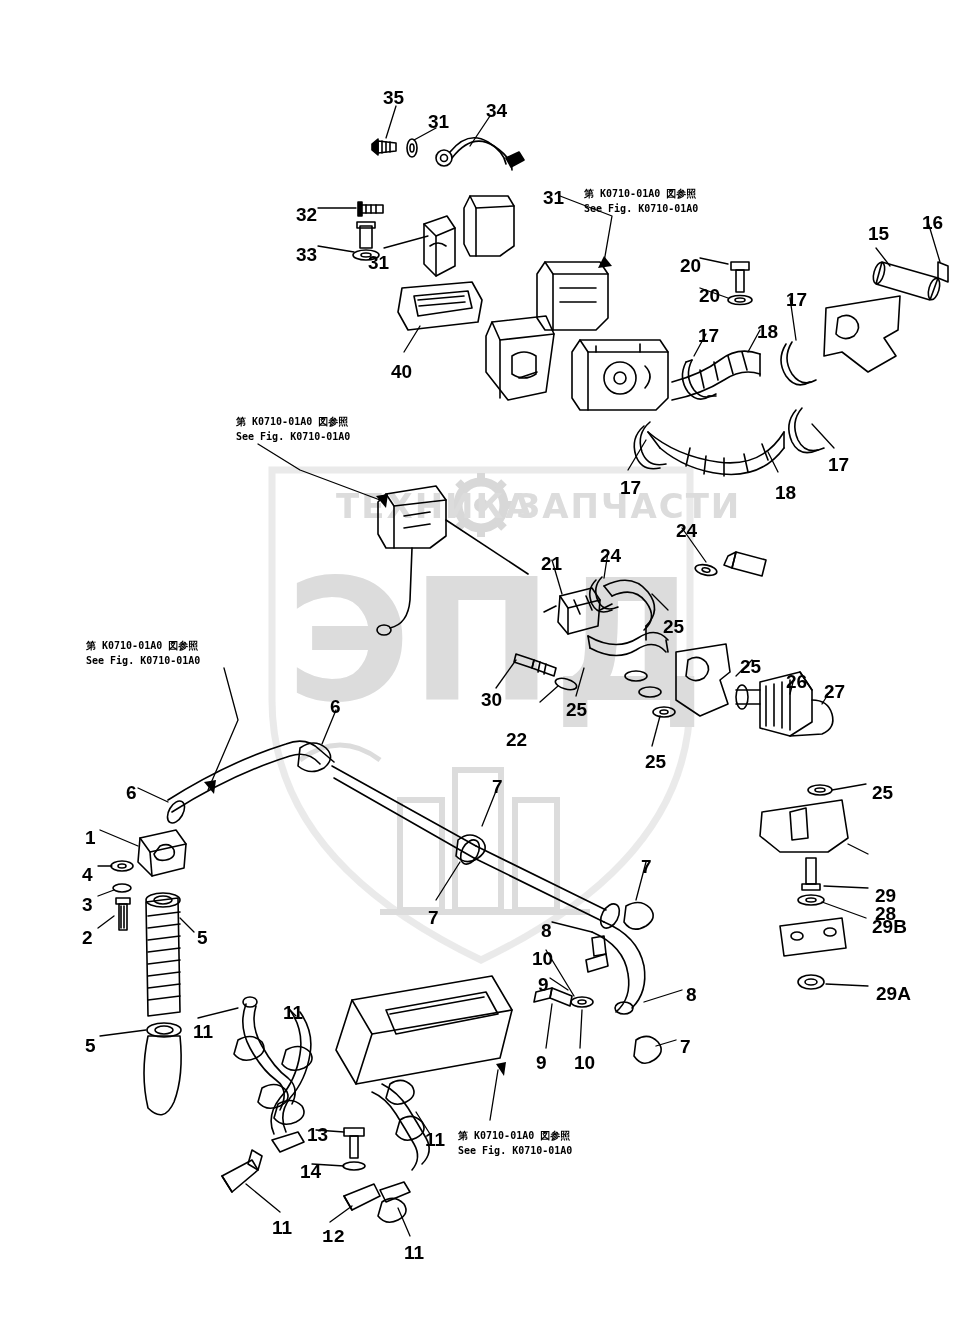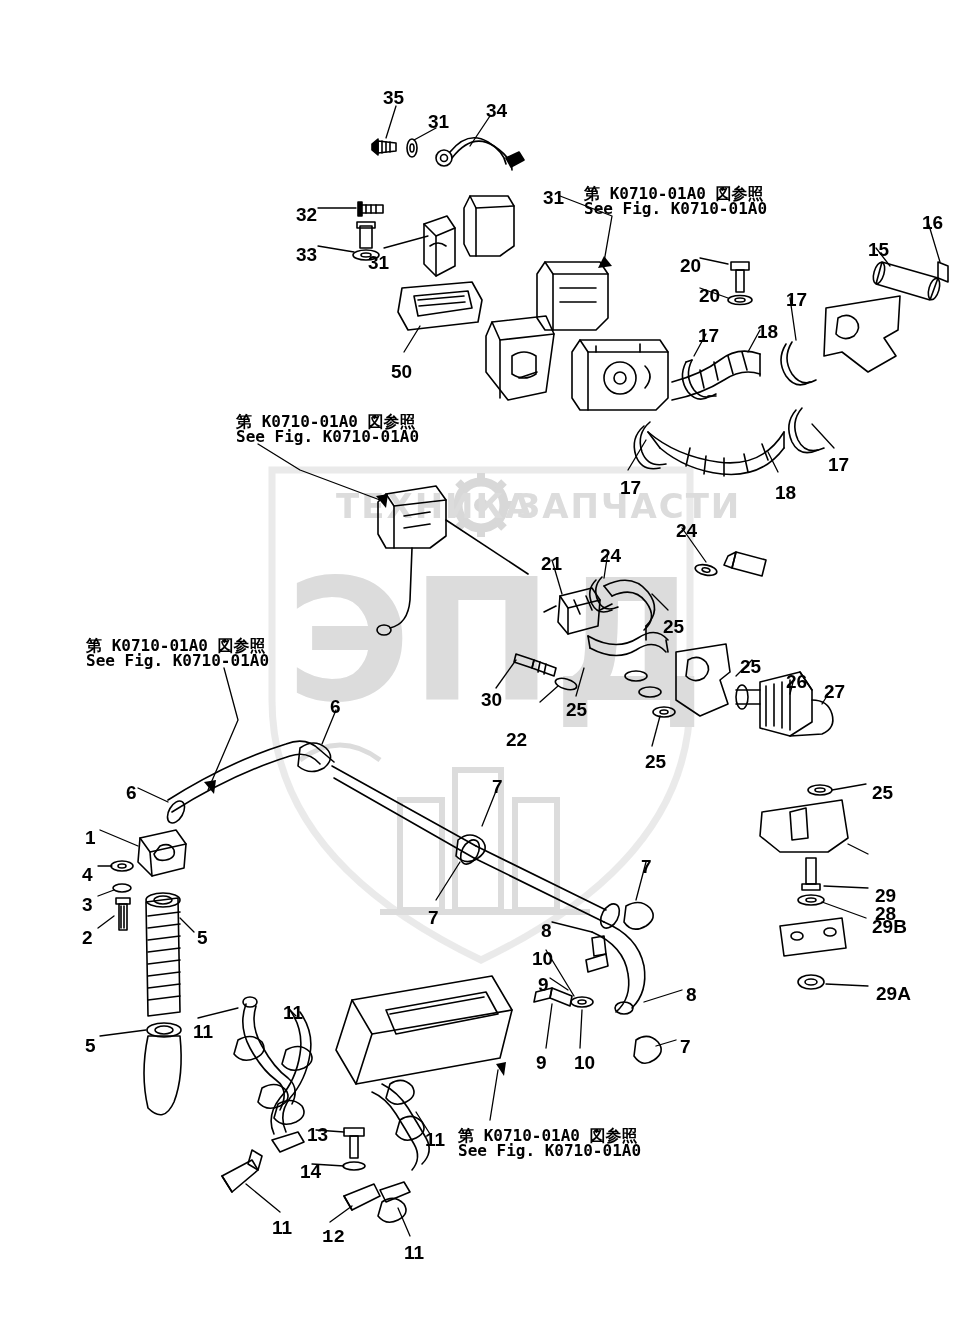--- a/index.html
+++ b/index.html
@@ -3,21 +3,21 @@
 <meta charset="utf-8">
 <style>
   html,body{margin:0;padding:0;background:#ffffff;}
   body{width:960px;height:1321px;position:relative;overflow:hidden;
        font-family:"Liberation Sans",sans-serif;color:#000;}
   #sheet{position:absolute;left:0;top:0;width:960px;height:1321px;}
   svg.layer{position:absolute;left:0;top:0;width:960px;height:1321px;}
   .callout{position:absolute;font-weight:bold;font-size:19px;line-height:19px;
            white-space:nowrap;letter-spacing:0px;}
   .note{position:absolute;font-family:"DejaVu Sans Mono",monospace;
-        font-size:16px;line-height:15px;font-weight:bold;white-space:pre;}
+        font-size:10px;line-height:15px;font-weight:bold;white-space:pre;}
   .wm{position:absolute;pointer-events:none;}
 </style>
 </head>
 <body>
 
 <div id="sheet">
 
   <svg class="layer wm" viewBox="0 0 960 1321">
     <g opacity="0.55" fill="none" stroke="#d8d8d8" stroke-width="7">
 
@@ -444,27 +444,27 @@
   </svg>
 
   <div id="labels">
       <div class="callout" style="left: 383px; top: 88px;">35</div>
       <div class="callout" style="left: 428px; top: 112px;">31</div>
       <div class="callout" style="left: 486px; top: 101px;">34</div>
       <div class="callout" style="left: 296px; top: 205px;">32</div>
       <div class="callout" style="left: 296px; top: 245px;">33</div>
       <div class="callout" style="left: 543px; top: 188px;">31</div>
       <div class="callout" style="left: 368px; top: 253px;">31</div>
-      <div class="callout" style="left: 391px; top: 362px;">50</div>
+      <div class="callout" style="left: 391px; top: 362px;">40</div>
       <div class="callout" style="left: 680px; top: 256px;">20</div>
       <div class="callout" style="left: 680px; top: 286px; margin-left: 19px;">20</div>
       <div class="callout" style="left: 698px; top: 326px;">17</div>
       <div class="callout" style="left: 757px; top: 322px;">18</div>
       <div class="callout" style="left: 786px; top: 290px;">17</div>
-      <div class="callout" style="left: 868px; top: 240px; text-align: center;">15</div>
+      <div class="callout" style="left: 868px; top: 224px; text-align: center;">15</div>
       <div class="callout" style="left: 922px; top: 213px;">16</div>
       <div class="callout" style="left: 620px; top: 478px;">17</div>
       <div class="callout" style="left: 775px; top: 483px;">18</div>
       <div class="callout" style="left: 828px; top: 455px;">17</div>
       <div class="callout" style="left: 676px; top: 521px;">24</div>
       <div class="callout" style="left: 541px; top: 554px;">21</div>
       <div class="callout" style="left: 600px; top: 546px;">24</div>
       <div class="callout" style="left: 663px; top: 617px;">25</div>
       <div class="callout" style="left: 481px; top: 690px;">30</div>
       <div class="callout" style="left: 506px; top: 708px; margin-top: 22px;">22</div>

